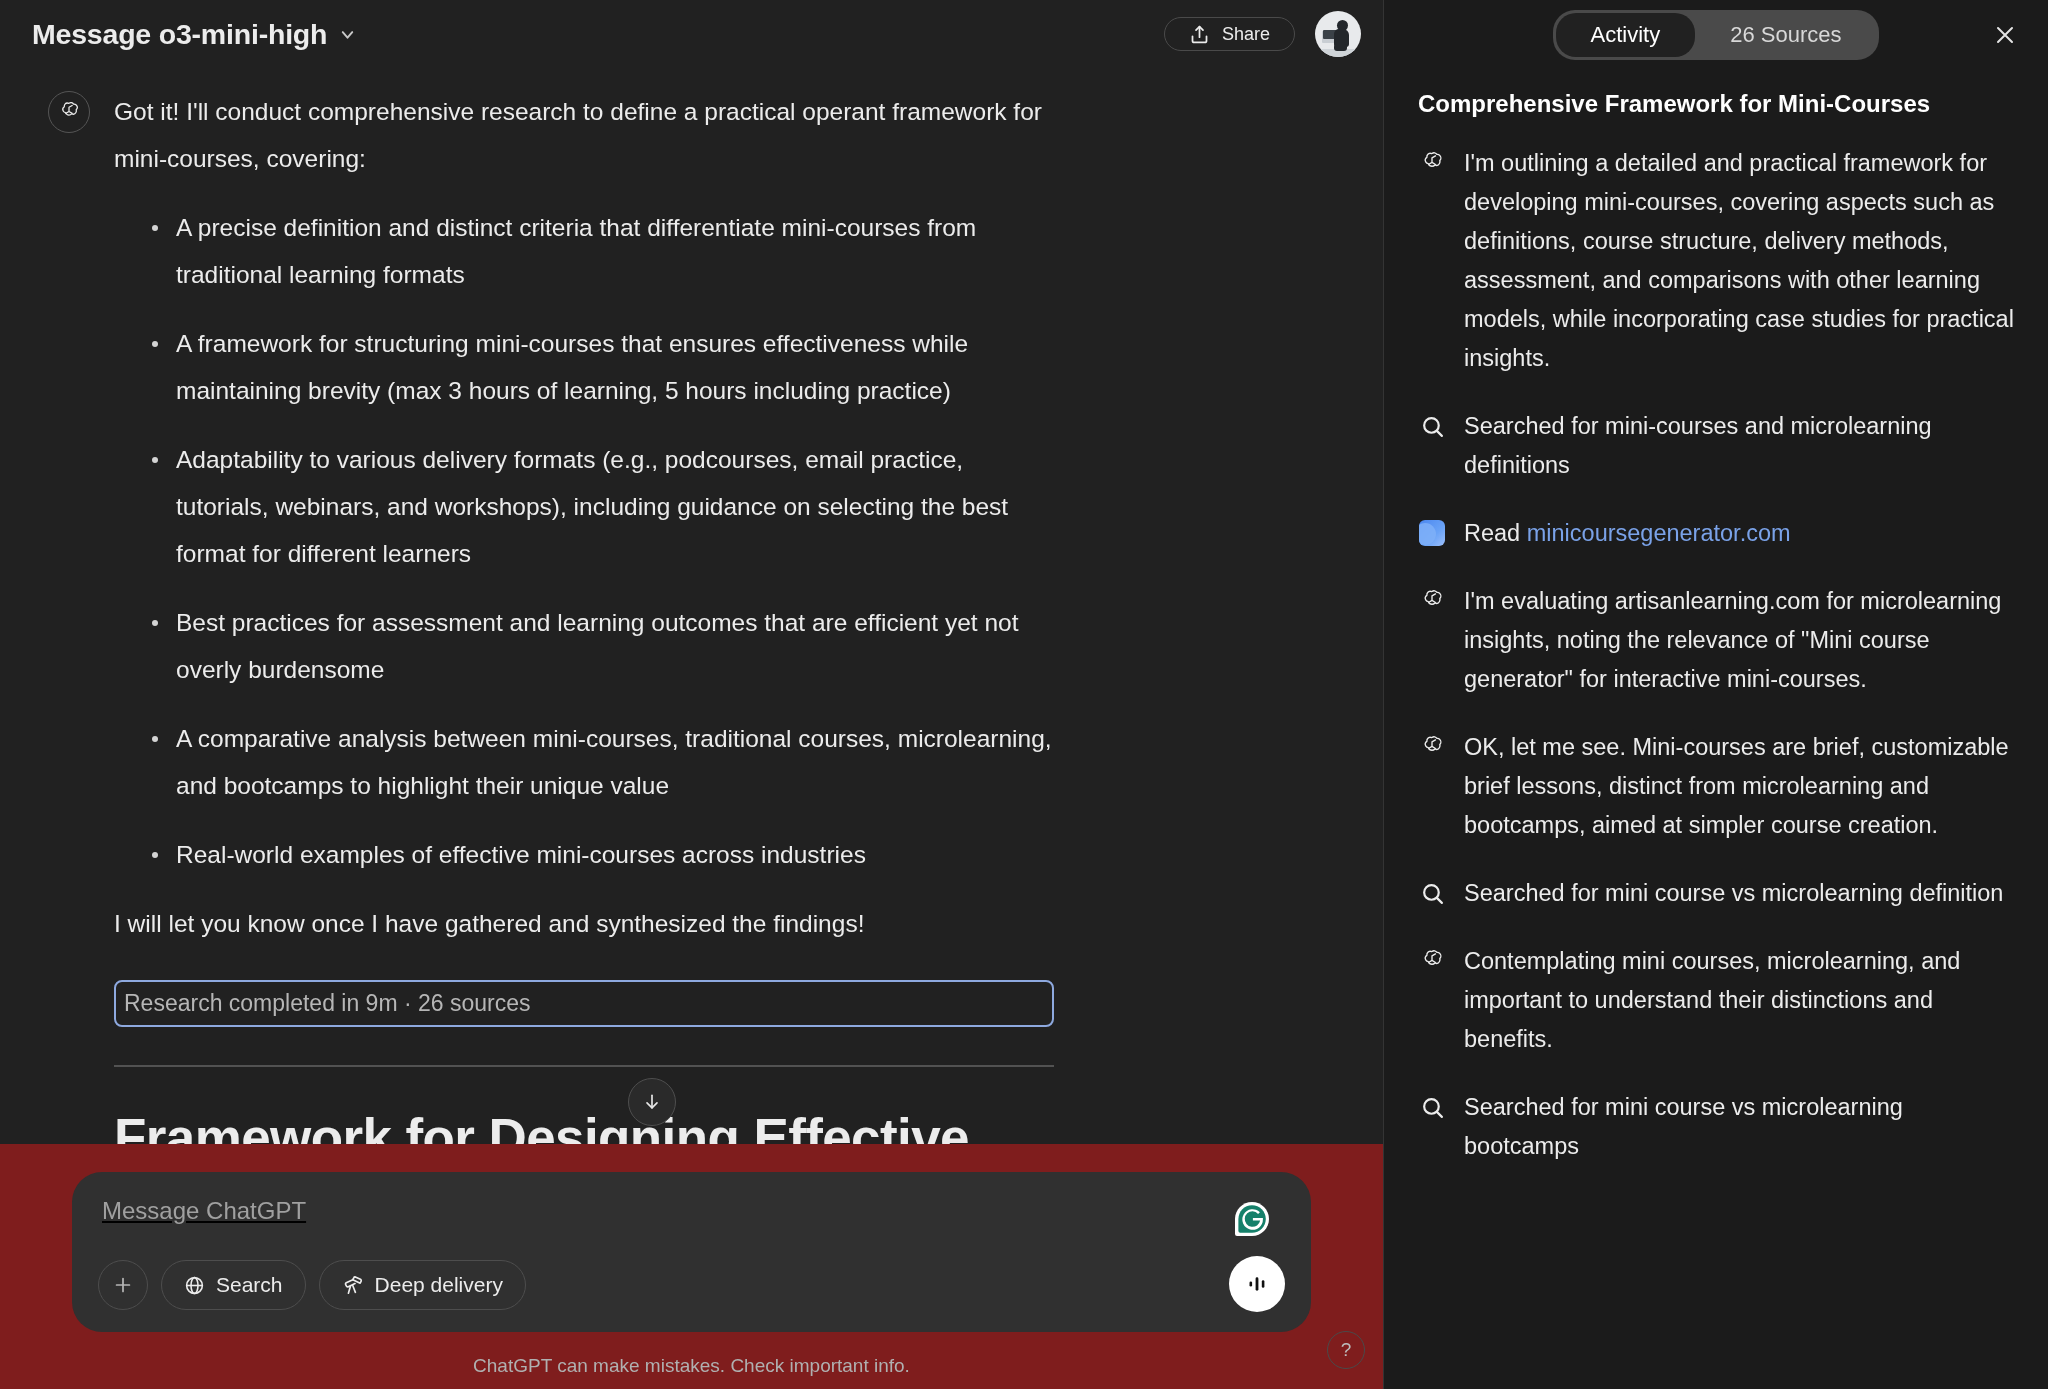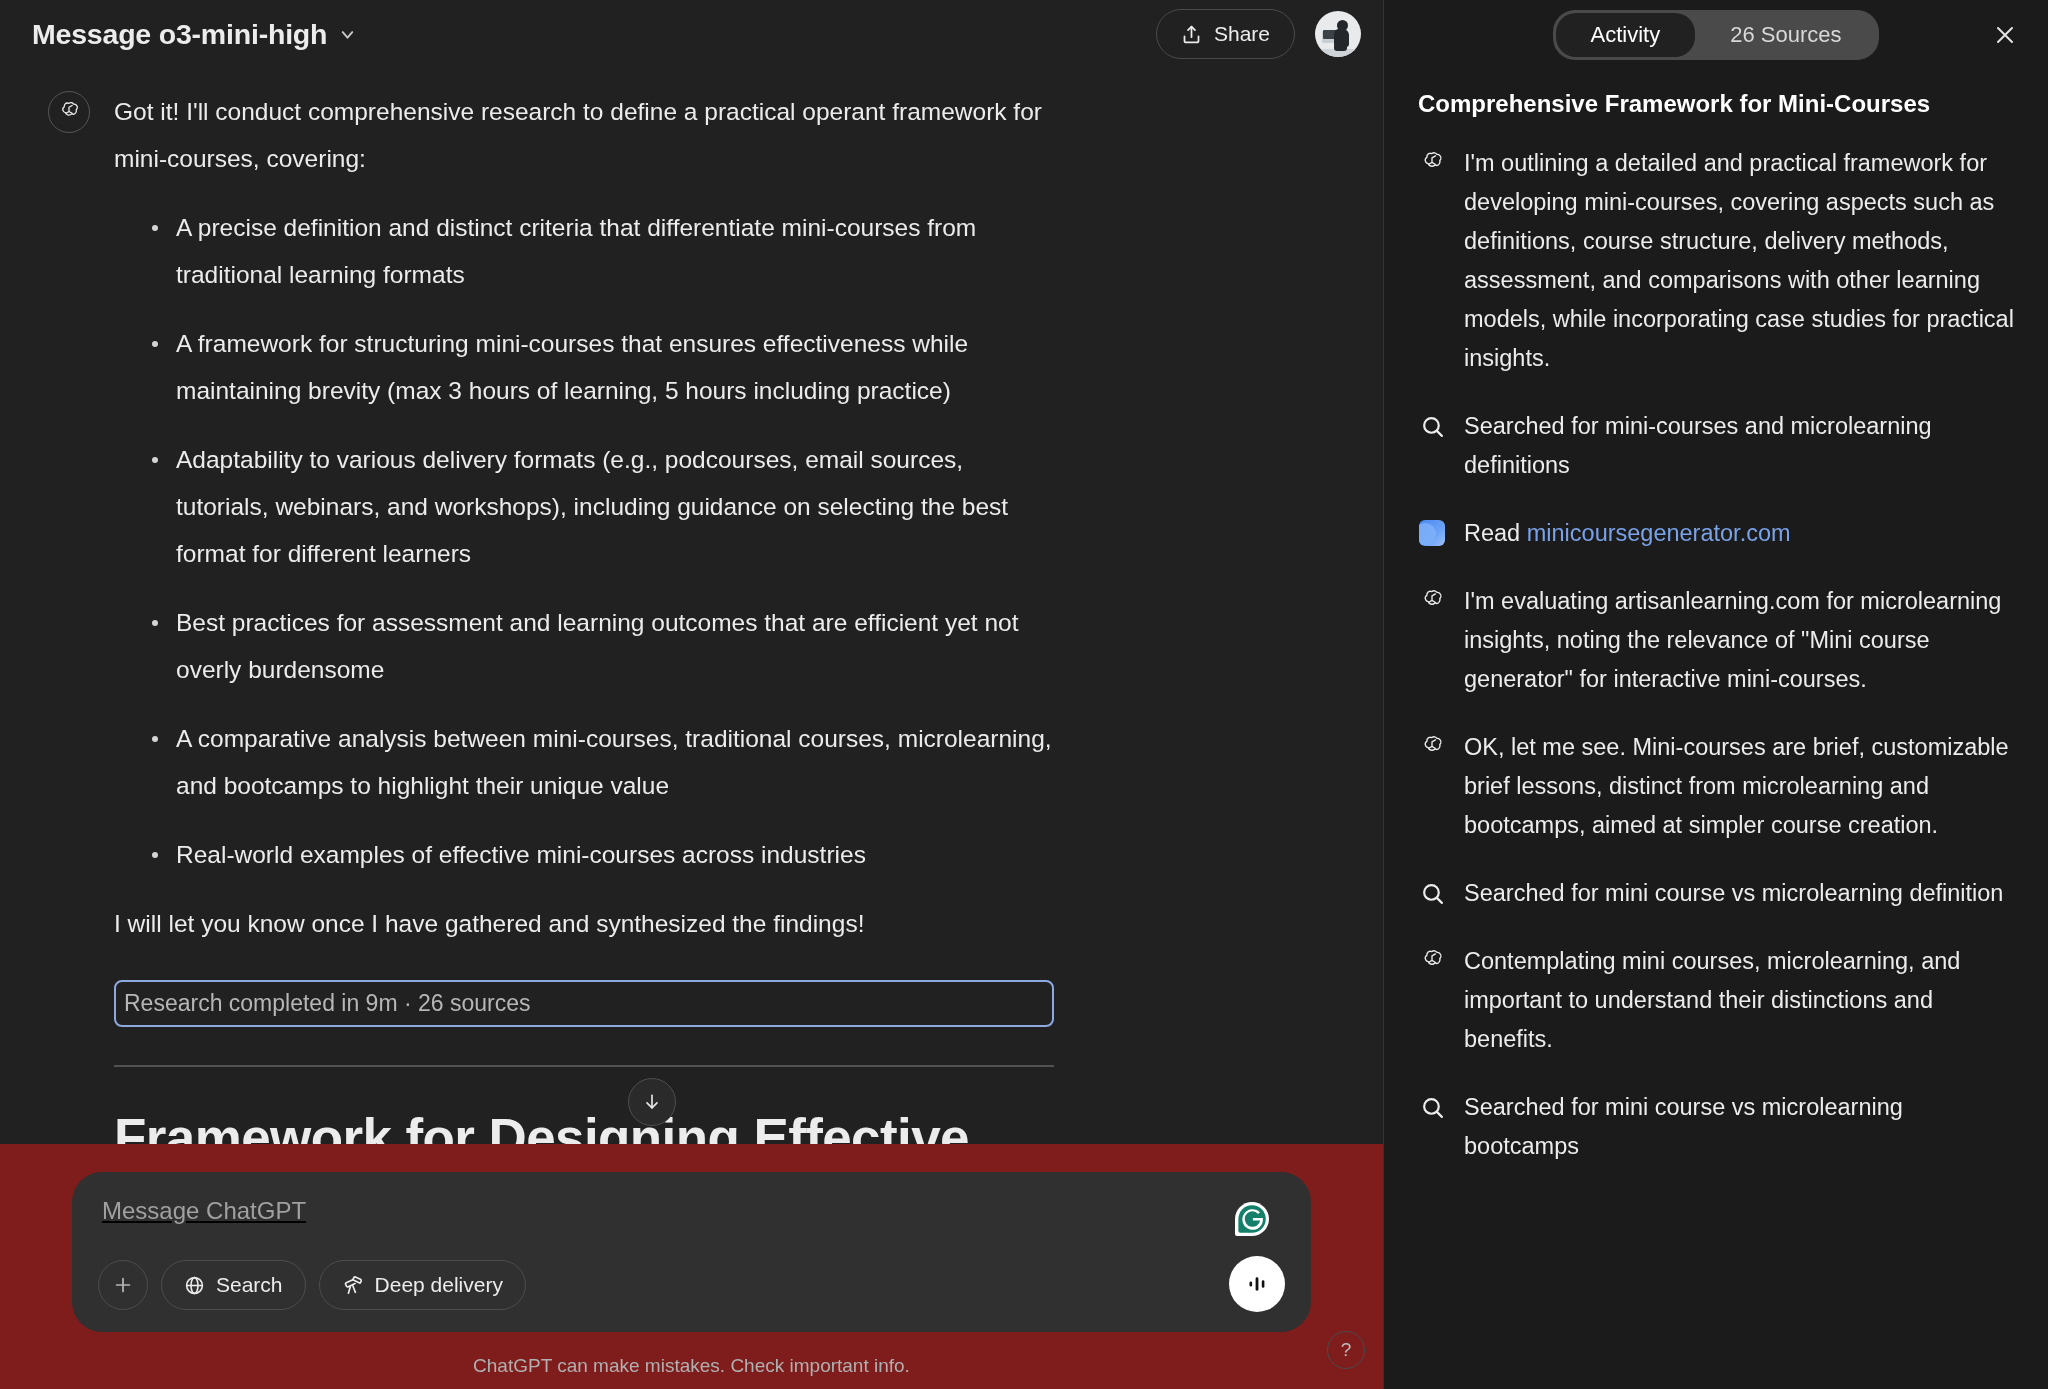--- a/index.html
+++ b/index.html
@@ -27,24 +27,24 @@
   }
   .model-switch {
     display: flex; align-items: center; gap: 11px;
     padding: 6px 12px 6px 2px; border-radius: 10px; cursor: pointer;
   }
   .model-name { font-size: 28.5px; font-weight: 700; color: #ececec; letter-spacing: -0.2px; white-space: nowrap; }
   .chev { width: 19px; height: 19px; flex: 0 0 auto; }
   .topbar-right { margin-left: auto; display: flex; align-items: center; gap: 20px; }
   .share-btn {
     display: flex; align-items: center; gap: 12px;
-    height: 50px; padding: 0 24px;
+    height: 34px; padding: 0 24px;
     border: 1px solid #4a4a4a; border-radius: 25px;
     background: transparent; color: #ececec;
-    font-size: 21px; font-family: "Liberation Sans", sans-serif; cursor: pointer;
+    font-size: 18px; font-family: "Liberation Sans", sans-serif; cursor: pointer;
   }
   .avatar {
     width: 46px; height: 46px; border-radius: 50%;
     background: #e8eaec; overflow: hidden; position: relative; cursor: pointer; flex: 0 0 auto;
   }
   .av-person { position: absolute; background: #23272b; }
   .av-head { width: 11px; height: 11px; border-radius: 50%; left: 22px; top: 9px; }
   .av-torso { width: 15px; height: 18px; border-radius: 5px 6px 3px 3px; left: 19px; top: 18px; }
   .av-leg { width: 13px; height: 7px; border-radius: 3px; left: 19px; top: 33px; }
   .av-desk { width: 17px; height: 12px; left: 7px; top: 20px; background: #c9ced3; border-radius: 1px; }
@@ -224,21 +224,21 @@
           <svg width="24" height="24" viewBox="0 0 24 24" fill="none" stroke="#ececec" stroke-width="1.25" stroke-linejoin="round">
               <path d="M12 3.2c1.5-1.1 3.6-.7 4.6.9.9-.1 1.9.2 2.6.9 1.3 1.3 1.3 3.4 0 4.7.3.9.2 1.9-.3 2.8-.8 1.5-2.7 2-4.2 1.3-.7.8-1.7 1.2-2.7 1.2-1.5 0-2.9-1-3.4-2.4-1-.1-1.9-.7-2.4-1.6-.8-1.5-.3-3.3 1.1-4.2-.1-.9.1-1.9.7-2.6.9-1.1 2.4-1.4 3.6-.9z"></path>
               <path d="M12 7.3v4.2l3.6 2.1M12 11.5l-3.6 2.1M12 11.5V7.3l3.6-2.1"></path>
             </svg>
         </div>
         <div class="msgbody">
           <p>Got it! I'll conduct comprehensive research to define a practical operant framework for mini-courses, covering:</p>
           <ul>
             <li>A precise definition and distinct criteria that differentiate mini-courses from traditional learning formats</li>
             <li>A framework for structuring mini-courses that ensures effectiveness while maintaining brevity (max 3 hours of learning, 5 hours including practice)</li>
-            <li>Adaptability to various delivery formats (e.g., podcourses, email sources, tutorials, webinars, and workshops), including guidance on selecting the best format for different learners</li>
+            <li>Adaptability to various delivery formats (e.g., podcourses, email practice, tutorials, webinars, and workshops), including guidance on selecting the best format for different learners</li>
             <li>Best practices for assessment and learning outcomes that are efficient yet not overly burdensome</li>
             <li>A comparative analysis between mini-courses, traditional courses, microlearning, and bootcamps to highlight their unique value</li>
             <li>Real-world examples of effective mini-courses across industries</li>
           </ul>
           <p class="closing">I will let you know once I have gathered and synthesized the findings!</p>
 
           <div class="research-chip">
             <span>Research completed in 9m · 26 sources</span>
           </div>
 

